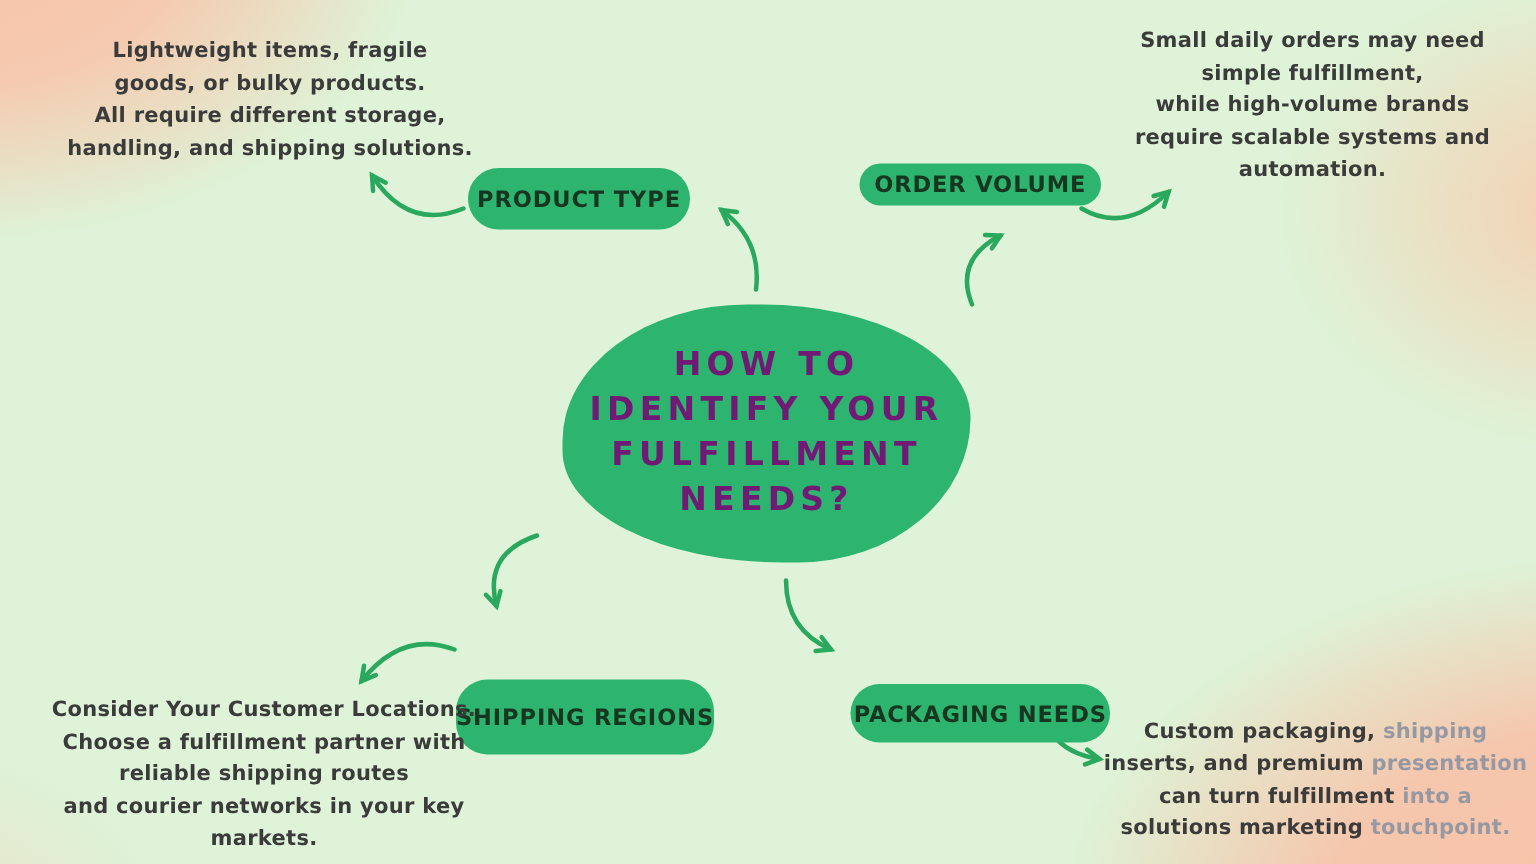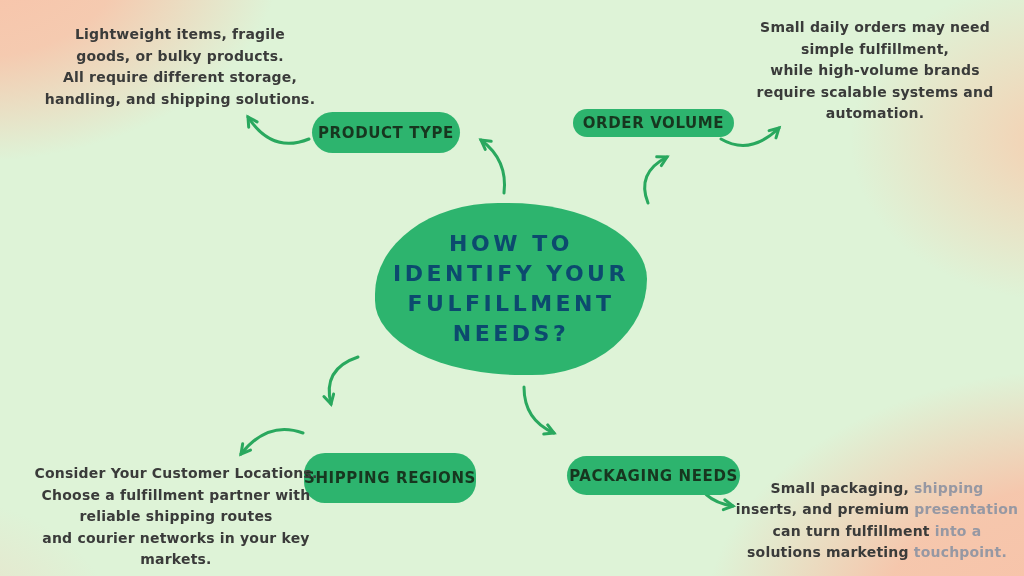--- a/index.html
+++ b/index.html
@@ -25,21 +25,21 @@
     color:#17361f;font-weight:bold;font-size:15px;letter-spacing:0.6px;text-align:right;
   }
   .blob{
     position:absolute;left:375px;top:203px;width:272px;height:172px;
     background:#2db46e;
     border-radius:47% 53% 44% 56% / 55% 46% 58% 45%;
     display:flex;align-items:center;justify-content:center;
   }
   .blob-title{
     white-space:pre-line;text-align:center;
-    color:#0c4a6e;font-weight:bold;font-size:22px;line-height:30px;letter-spacing:3.5px;
+    color:#701a75;font-weight:bold;font-size:22px;line-height:30px;letter-spacing:3.5px;
   }
   svg.arrows{position:absolute;left:0;top:0;pointer-events:none;}
   .arrow{stroke:#29a85e;stroke-width:3;fill:none;stroke-linecap:round;}
 </style>
 </head>
 <body>
 
 <div id="canvas">
 
   <svg class="arrows" width="1024" height="576" viewBox="0 0 1024 576">
@@ -92,19 +92,19 @@
 require scalable systems and
 automation.</div>
 
   <div class="note" style="left:25px;top:463px;width:302px;">Consider Your Customer Locations.
 Choose a fulfillment partner with
 reliable shipping routes
 and courier networks in your key
 markets.</div>
 
   <div class="note" style="left:733px;top:456px;width:288px;">
-    <span>Small packaging, </span><span class="seg-light">shipping
+    <span>Custom packaging, </span><span class="seg-light">shipping
 </span><span>inserts, and premium </span><span class="seg-light">presentation
 </span><span>can turn fulfillment </span><span class="seg-light">into a
 </span><span>solutions marketing </span><span class="seg-light">touchpoint.</span>
   </div>
 
 </div>
 
 </body></html>

